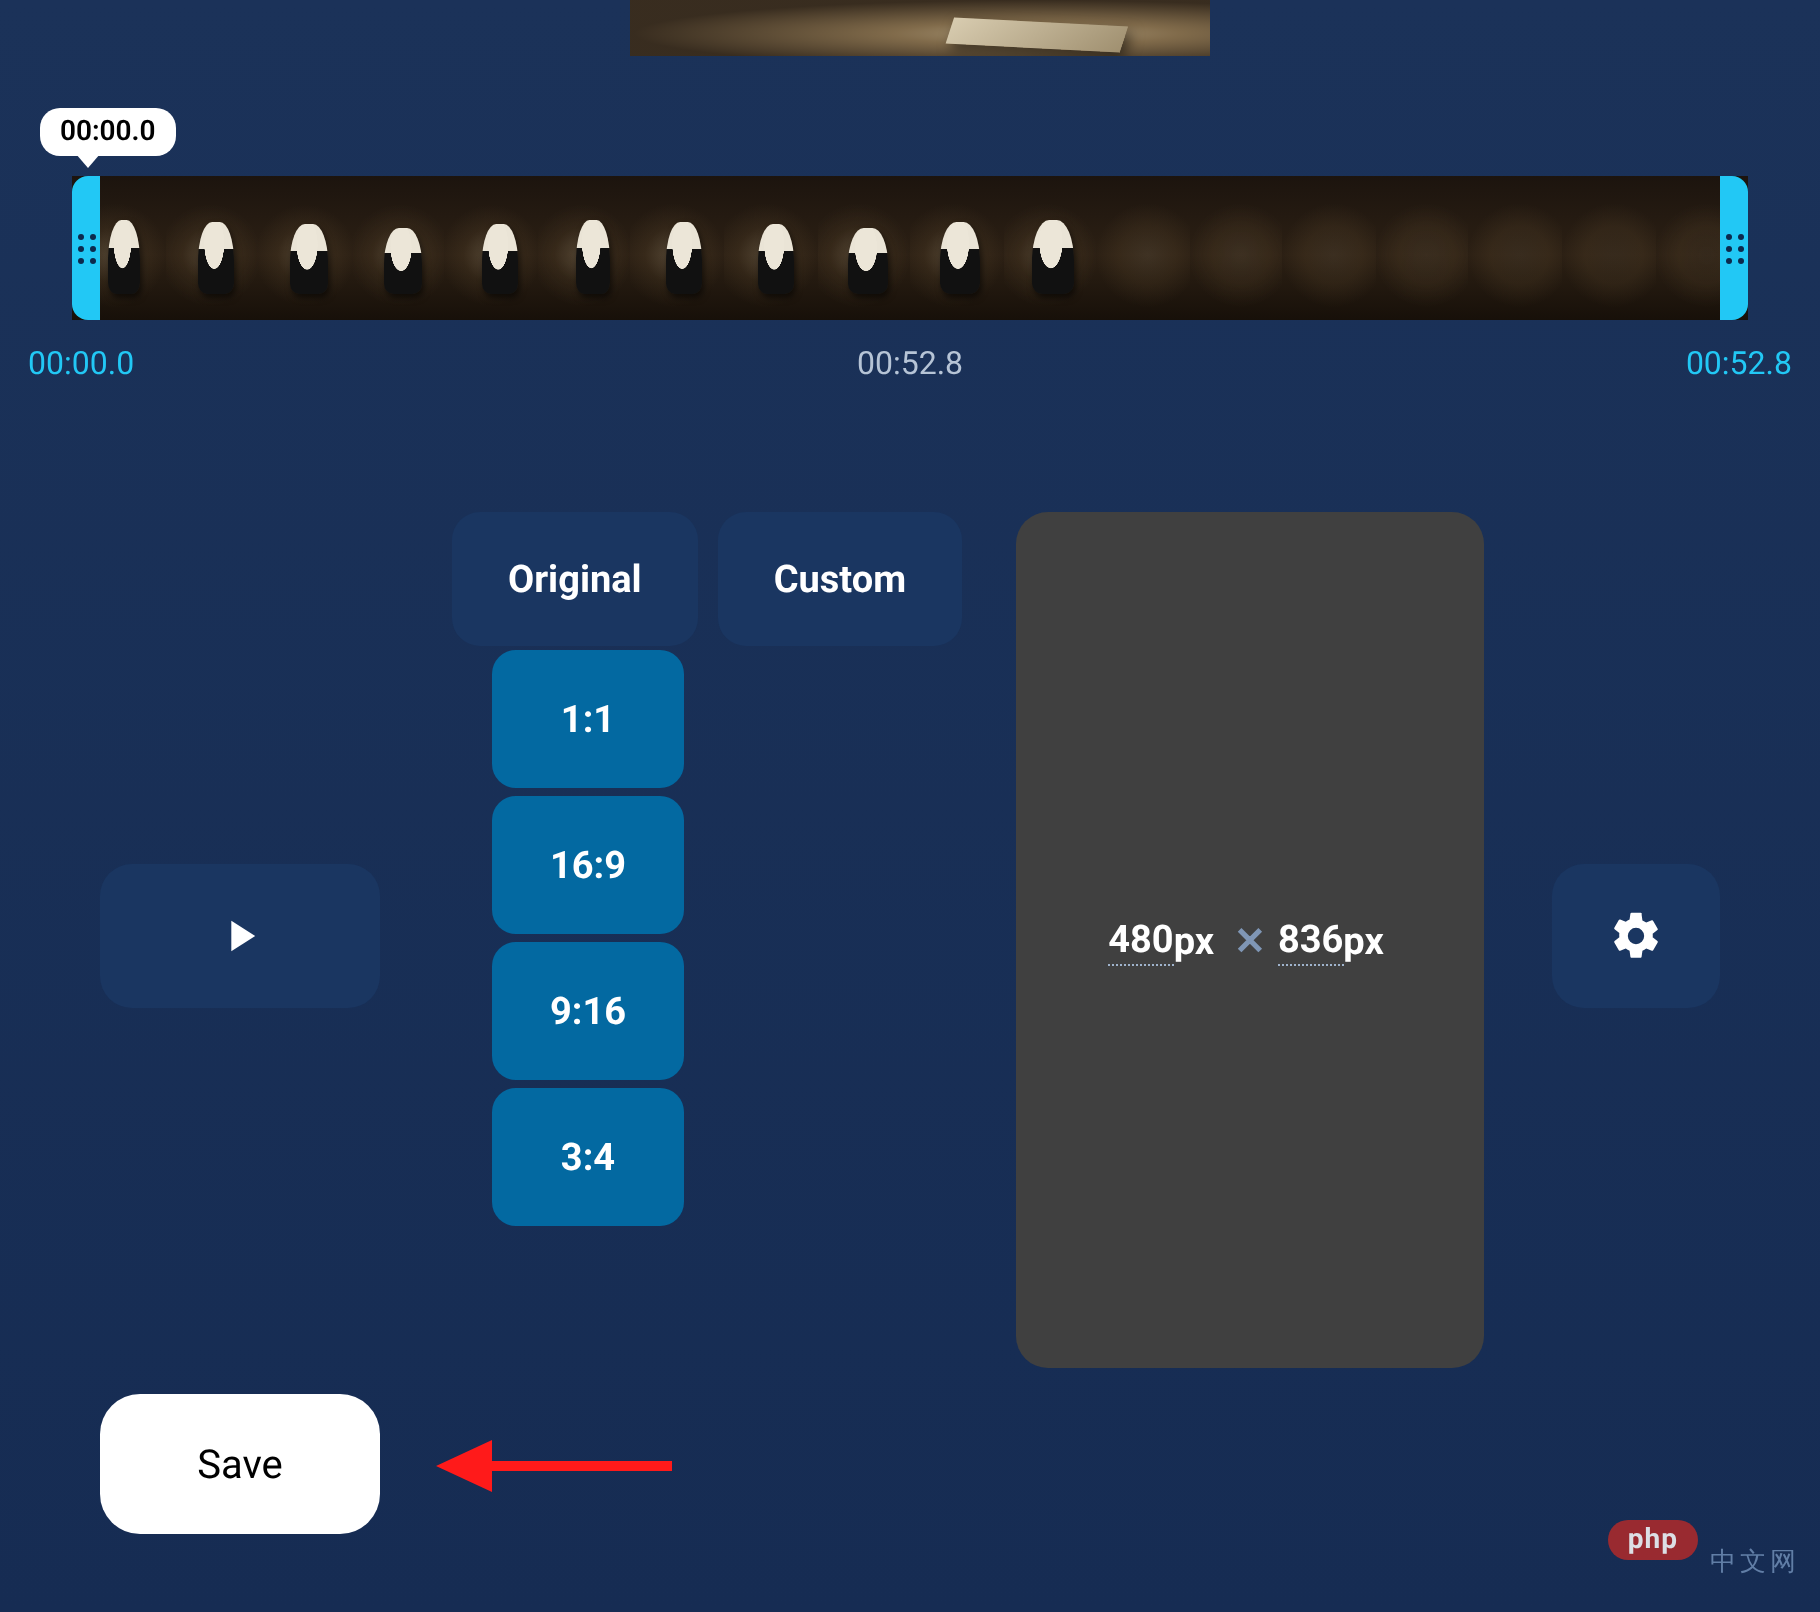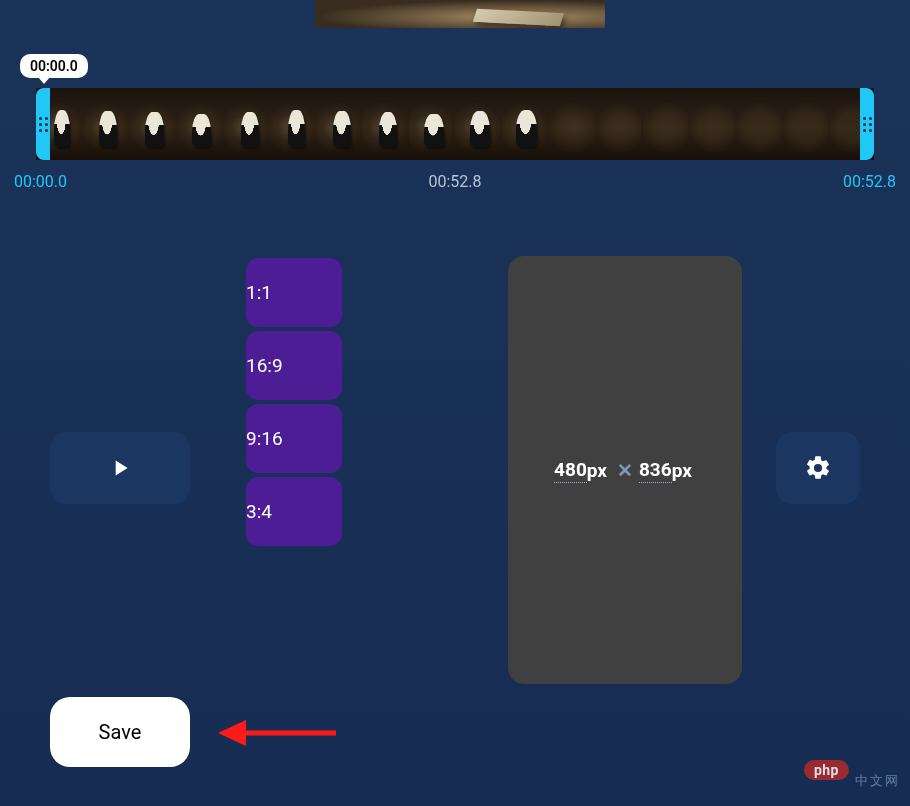--- a/index.html
+++ b/index.html
@@ -155,25 +155,25 @@
     padding:22px 28px;
     border-radius:14px;
     cursor:pointer;
   }
   .ratio-list{
     margin-top:0;
   }
   .ratio-item{
     width:96px;
     margin-left:20px;
-    background:#4c1d95;
+    background:#0369a1;
     color:#fff;
-    font-weight:400;
+    font-weight:700;
     font-size:19px;
-    text-align:left;
+    text-align:center;
     padding:23px 0;
     border-radius:12px;
     margin-top:4px;
     cursor:pointer;
   }
   .ratio-item:first-child{ margin-top:2px; }
 
   .dim-box{
     position:absolute;
     left:508px; top:0;
@@ -302,20 +302,24 @@
 
 <div class="controls-row">
 
   <div class="play-btn">
     <svg viewBox="0 0 24 24">
         <path d="M8 5v14l11-7z"></path>
       </svg>
   </div>
 
   <div class="tab-col">
+    <div class="tab-row">
+      <div class="tab">Original</div>
+      <div class="tab">Custom</div>
+    </div>
     <div class="ratio-list" id="ratio-list">
         <div class="ratio-item">1:1</div>
         <div class="ratio-item">16:9</div>
         <div class="ratio-item">9:16</div>
         <div class="ratio-item">3:4</div>
       </div>
   </div>
 
   <div class="dim-box">
     <span class="val">480</span>

